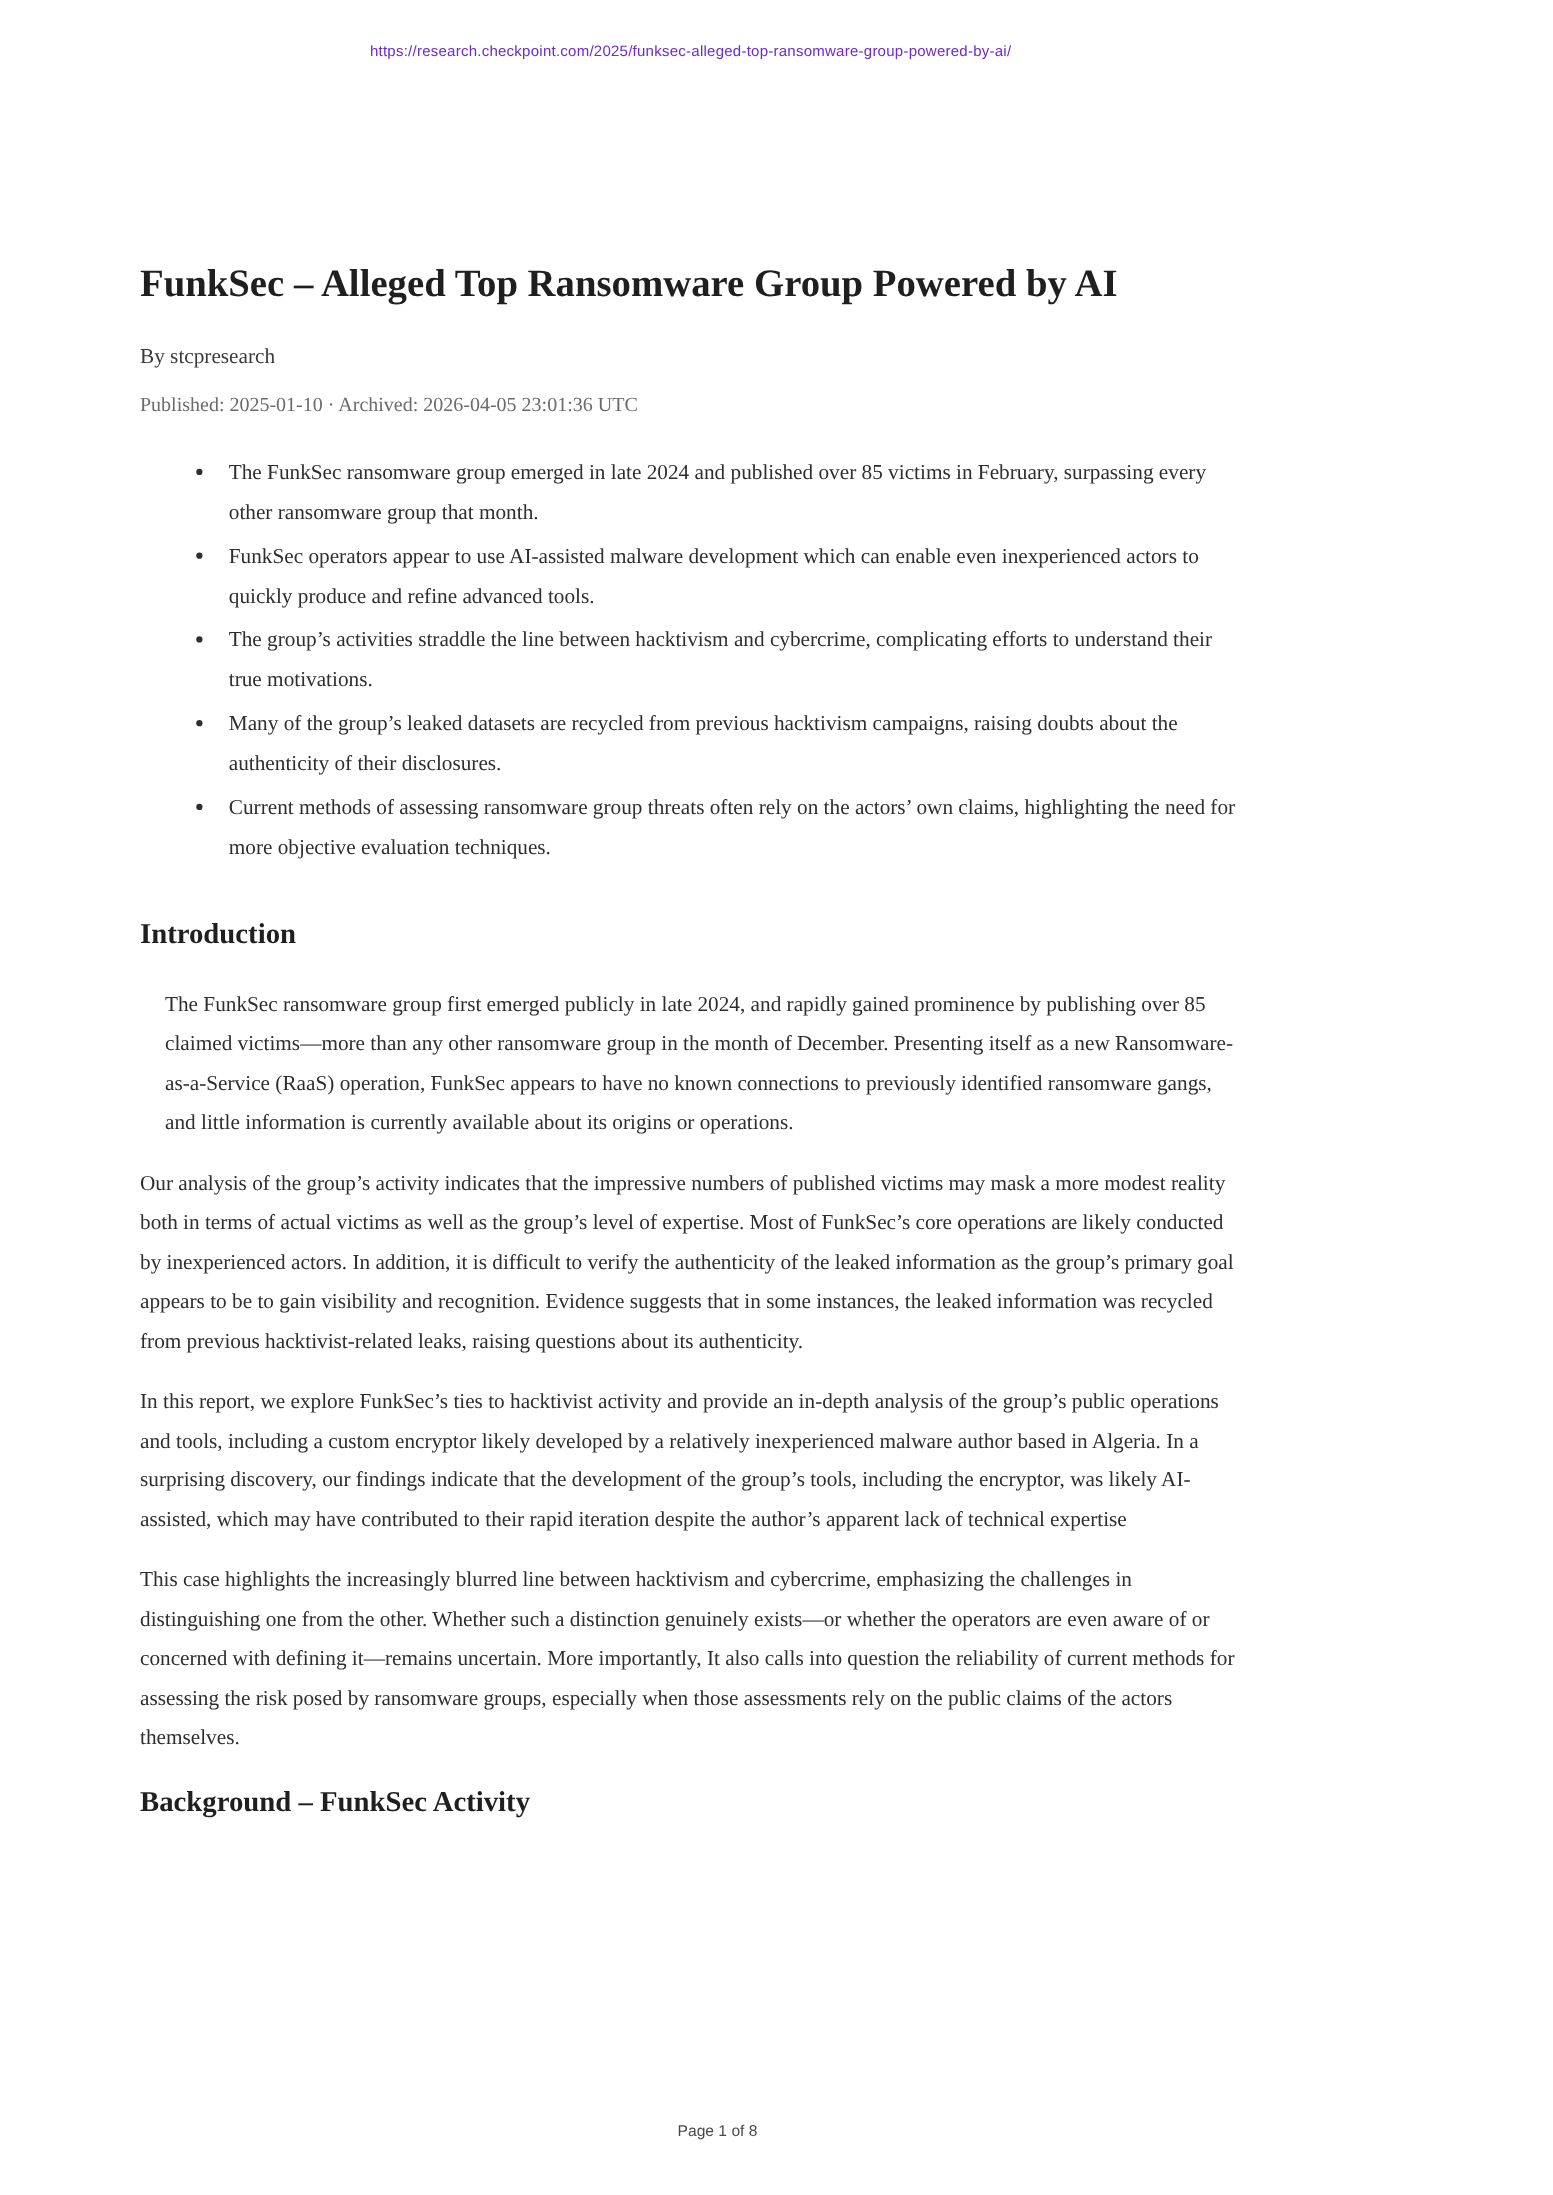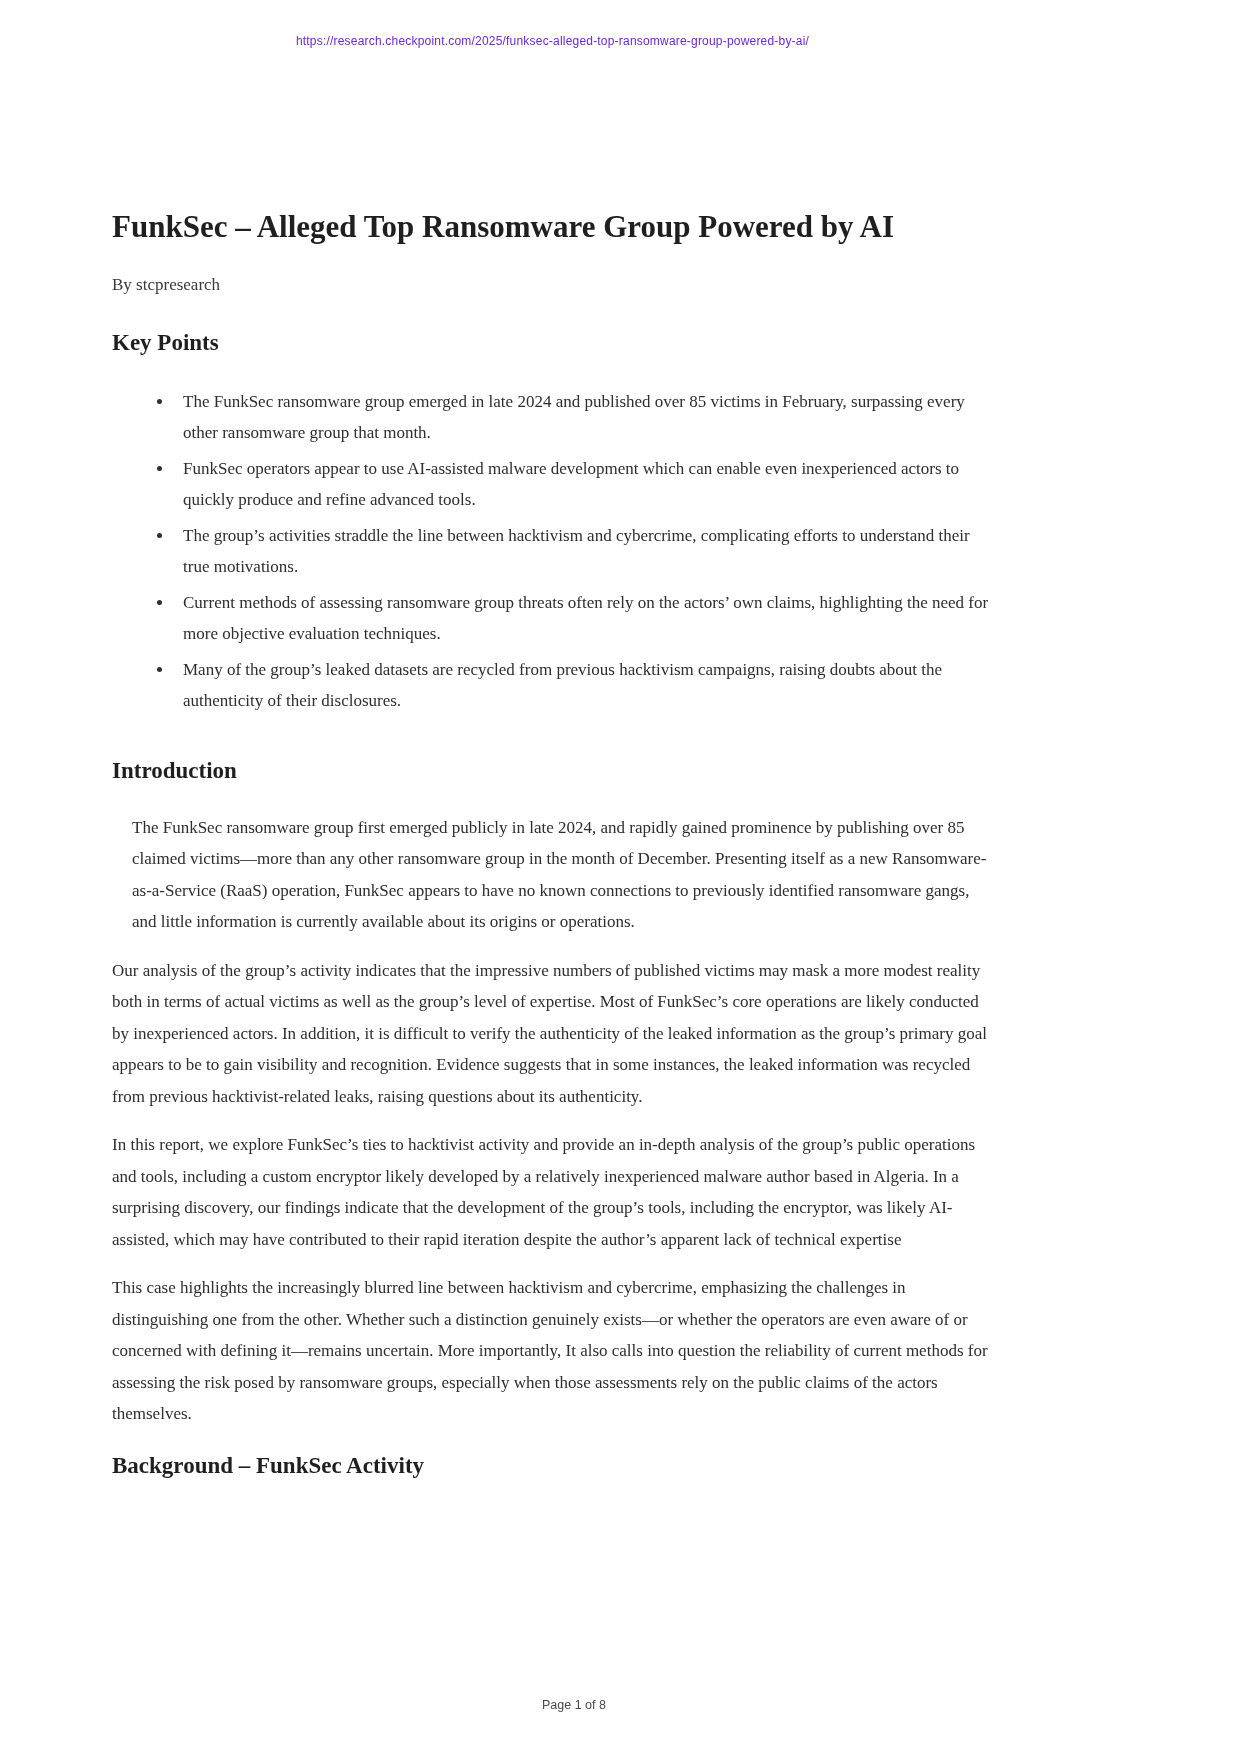--- a/index.html
+++ b/index.html
@@ -97,29 +97,29 @@
 <body>
 
 <div class="url-bar">https://research.checkpoint.com/2025/funksec-alleged-top-ransomware-group-powered-by-ai/</div>
 
 <div class="content">
 
   <h1 class="article-title">FunkSec – Alleged Top Ransomware Group Powered by AI</h1>
 
   <div class="byline">By stcpresearch</div>
 
+  <div class="meta-line">Published: 2025-01-10 · Archived: 2026-04-05 23:01:36 UTC</div>
 
-  <h2 class="section-heading key-points-heading">Key Points</h2>
 
   <ul class="key-points-list">
     <li>The FunkSec ransomware group emerged in late 2024 and published over 85 victims in February, surpassing every other ransomware group that month.</li>
     <li>FunkSec operators appear to use AI-assisted malware development which can enable even inexperienced actors to quickly produce and refine advanced tools.</li>
     <li>The group’s activities straddle the line between hacktivism and cybercrime, complicating efforts to understand their true motivations.</li>
+    <li>Many of the group’s leaked datasets are recycled from previous hacktivism campaigns, raising doubts about the authenticity of their disclosures.</li>
     <li>Current methods of assessing ransomware group threats often rely on the actors’ own claims, highlighting the need for more objective evaluation techniques.</li>
-    <li>Many of the group’s leaked datasets are recycled from previous hacktivism campaigns, raising doubts about the authenticity of their disclosures.</li>
   </ul>
 
   <h2 class="section-heading introduction-heading">Introduction</h2>
 
   <p>The FunkSec ransomware group first emerged publicly in late 2024, and rapidly gained prominence by publishing over 85 claimed victims—more than any other ransomware group in the month of December. Presenting itself as a new Ransomware-as-a-Service (RaaS) operation, FunkSec appears to have no known connections to previously identified ransomware gangs, and little information is currently available about its origins or operations.</p>
   <p>Our analysis of the group’s activity indicates that the impressive numbers of published victims may mask a more modest reality both in terms of actual victims as well as the group’s level of expertise. Most of FunkSec’s core operations are likely conducted by inexperienced actors. In addition, it is difficult to verify the authenticity of the leaked information as the group’s primary goal appears to be to gain visibility and recognition. Evidence suggests that in some instances, the leaked information was recycled from previous hacktivist-related leaks, raising questions about its authenticity.</p>
   <p>In this report, we explore FunkSec’s ties to hacktivist activity and provide an in-depth analysis of the group’s public operations and tools, including a custom encryptor likely developed by a relatively inexperienced malware author based in Algeria. In a surprising discovery, our findings indicate that the development of the group’s tools, including the encryptor, was likely AI-assisted, which may have contributed to their rapid iteration despite the author’s apparent lack of technical expertise</p>
   <p>This case highlights the increasingly blurred line between hacktivism and cybercrime, emphasizing the challenges in distinguishing one from the other. Whether such a distinction genuinely exists—or whether the operators are even aware of or concerned with defining it—remains uncertain. More importantly, It also calls into question the reliability of current methods for assessing the risk posed by ransomware groups, especially when those assessments rely on the public claims of the actors themselves.</p>
 
   <h2 class="section-heading background-heading">Background – FunkSec Activity</h2>

